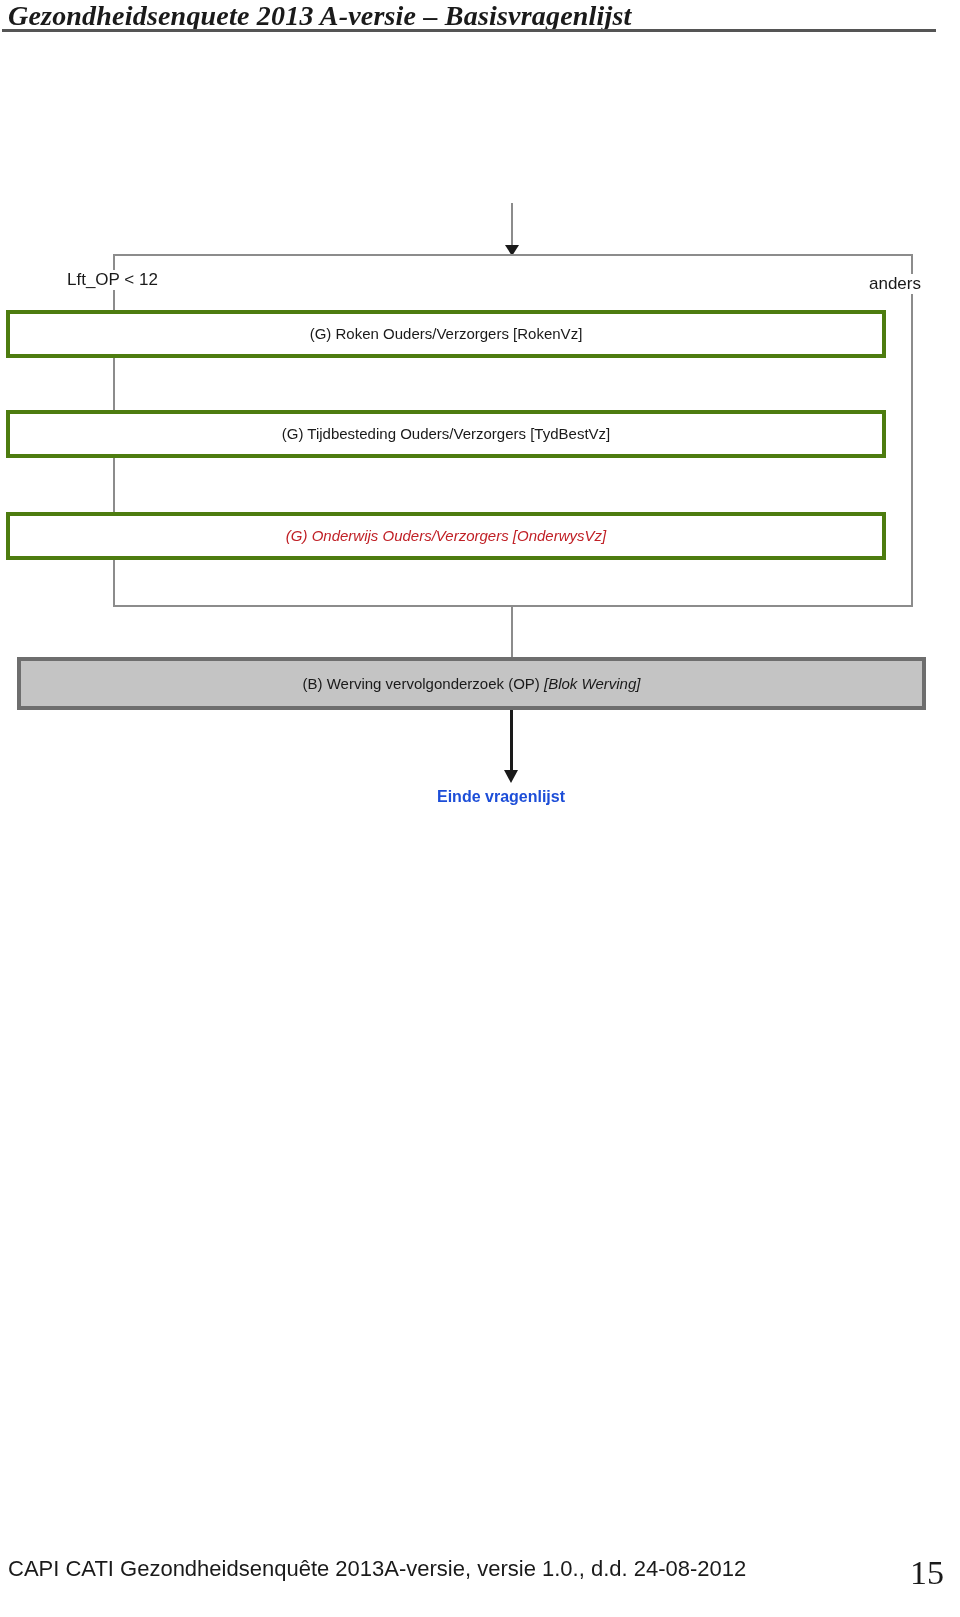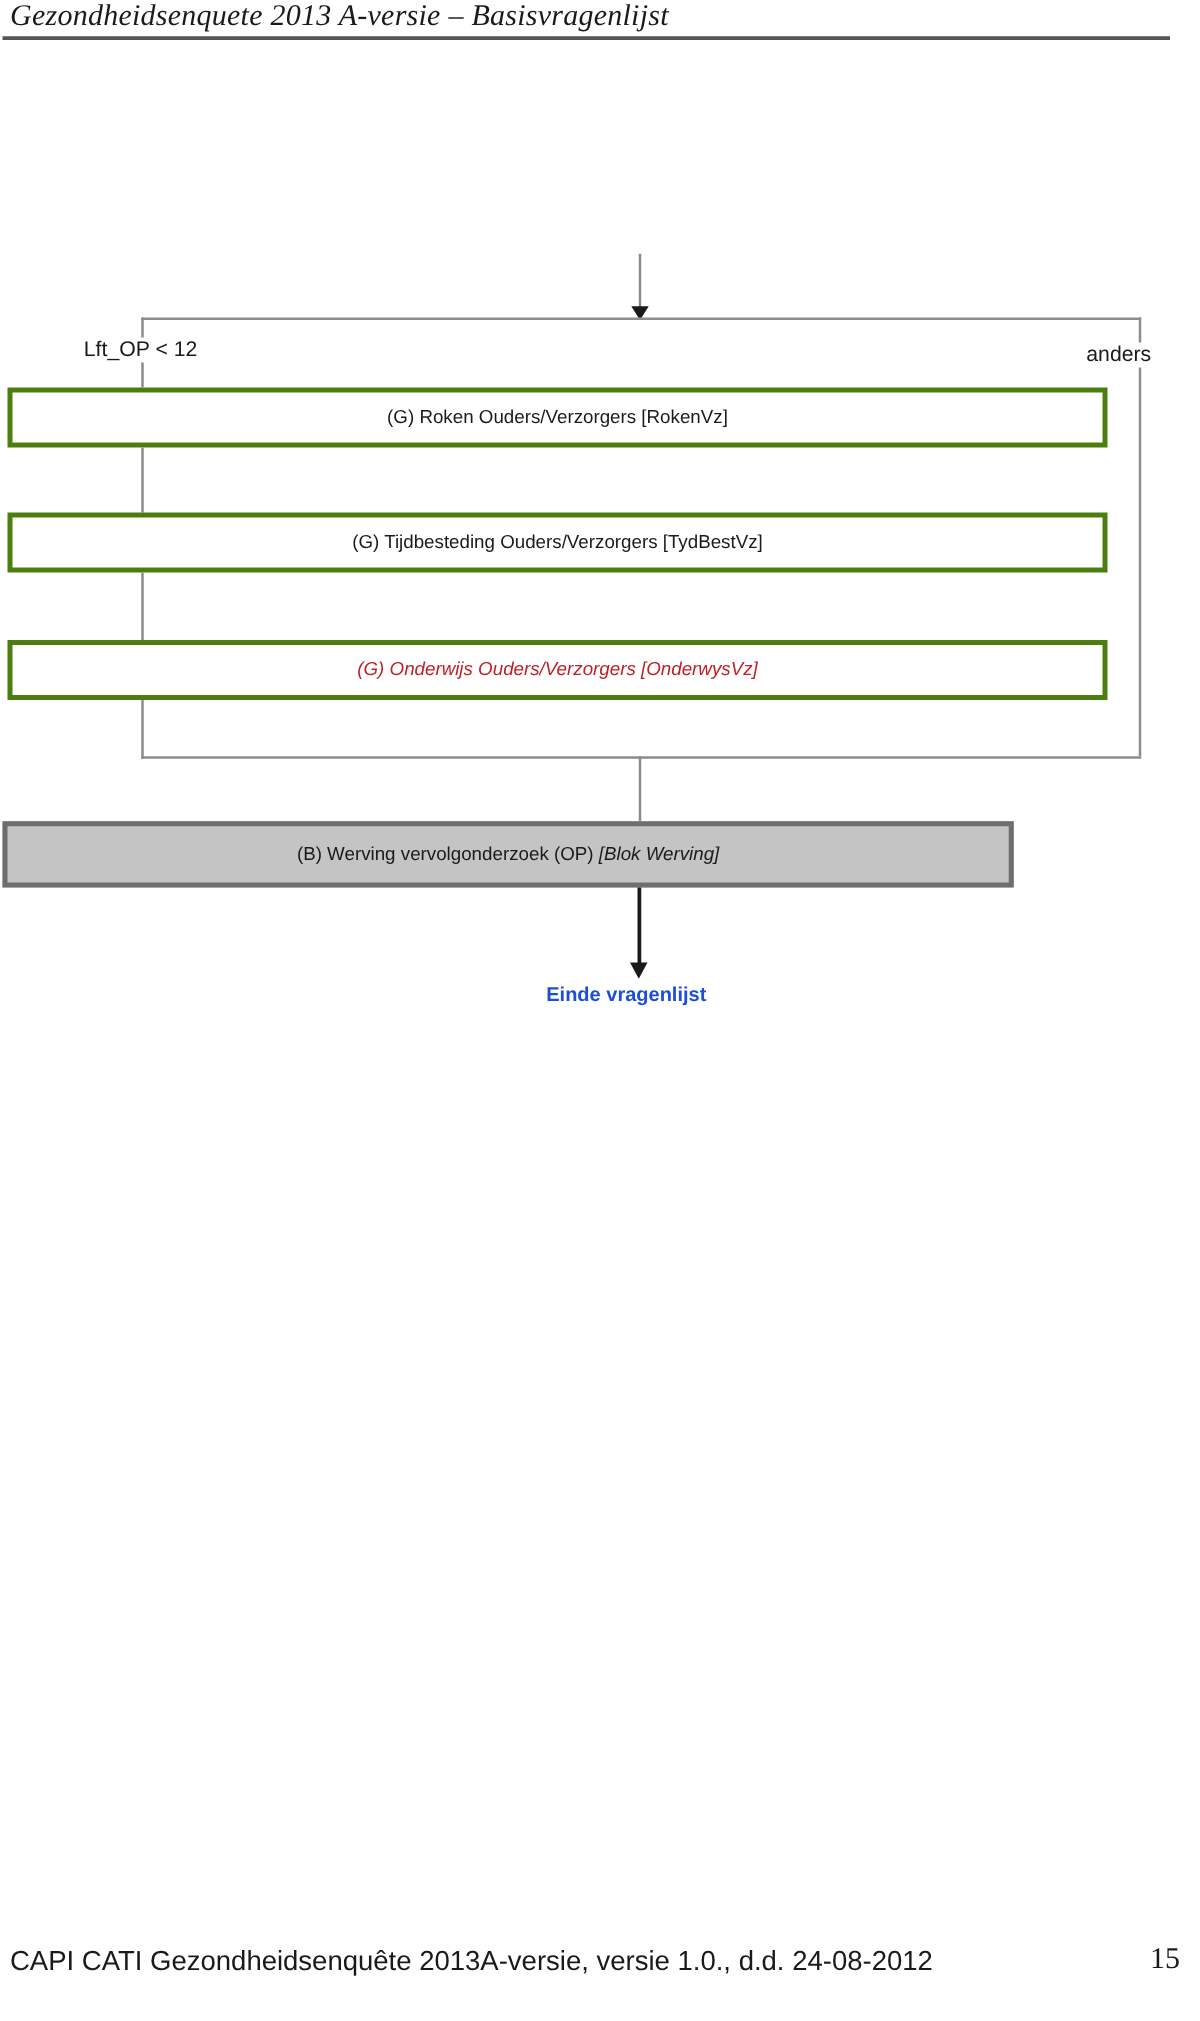--- a/index.html
+++ b/index.html
@@ -24,22 +24,22 @@
     top: 0;
     width: 960px;
     height: 34px;
   }
   #header-title {
     position: absolute;
     left: 8px;
     top: 0px;
     font-family: "Liberation Serif", serif;
     font-style: italic;
-    font-weight: normal;
-    font-size: 24px;
+    font-weight: bold;
+    font-size: 28px;
     letter-spacing: 0.2px;
     color: #1a1a1a;
     white-space: nowrap;
   }
   #header-rule {
     position: absolute;
     left: 2px;
     top: 29px;
     width: 934px;
     height: 3px;
@@ -138,21 +138,21 @@
     top: 0;
     font-size: 22px;
     color: #1a1a1a;
     white-space: nowrap;
   }
   #footer-page-number {
     position: absolute;
     right: 16px;
     top: -2px;
     font-family: "Liberation Serif", serif;
-    font-size: 24px;
+    font-size: 34px;
     color: #1a1a1a;
   }
 </style>
 </head>
 <body>
 
 <div id="page-header">
   <div id="header-title">Gezondheidsenquete 2013 A-versie – Basisvragenlijst</div>
   <div id="header-rule"></div>
 </div>
@@ -183,21 +183,21 @@
   </div>
 
   <div class="flow-box" style="left:6px; top:512px; width:880px; height:48px;font-style:italic;">
     <span class="flow-box-label red">(G) Onderwijs Ouders/Verzorgers [OnderwysVz]</span>
   </div>
 
   <div class="hline" style="left:113px; top:605px; width:800px;"></div>
 
   <div class="vline" style="left:511px; top:605px; height:52px;"></div>
 
-  <div class="flow-box shaded" style="left:2px; top:657px; width:809px; height:53px;">
+  <div class="flow-box shaded" style="left:17px; top:657px; width:909px; height:53px;">
     <span class="flow-box-label">
       <span>(B) Werving vervolgonderzoek (OP) </span><span class="ital">[Blok Werving]</span>
     </span>
   </div>
 
   <div class="vline-dark" style="left:510px; top:710px; height:66px;"></div>
   <div class="arrowhead dark" style="left:504px; top:770px;"></div>
 
   <div class="terminal-label" style="left:437px; top:788px;">Einde vragenlijst</div>
 </div>

